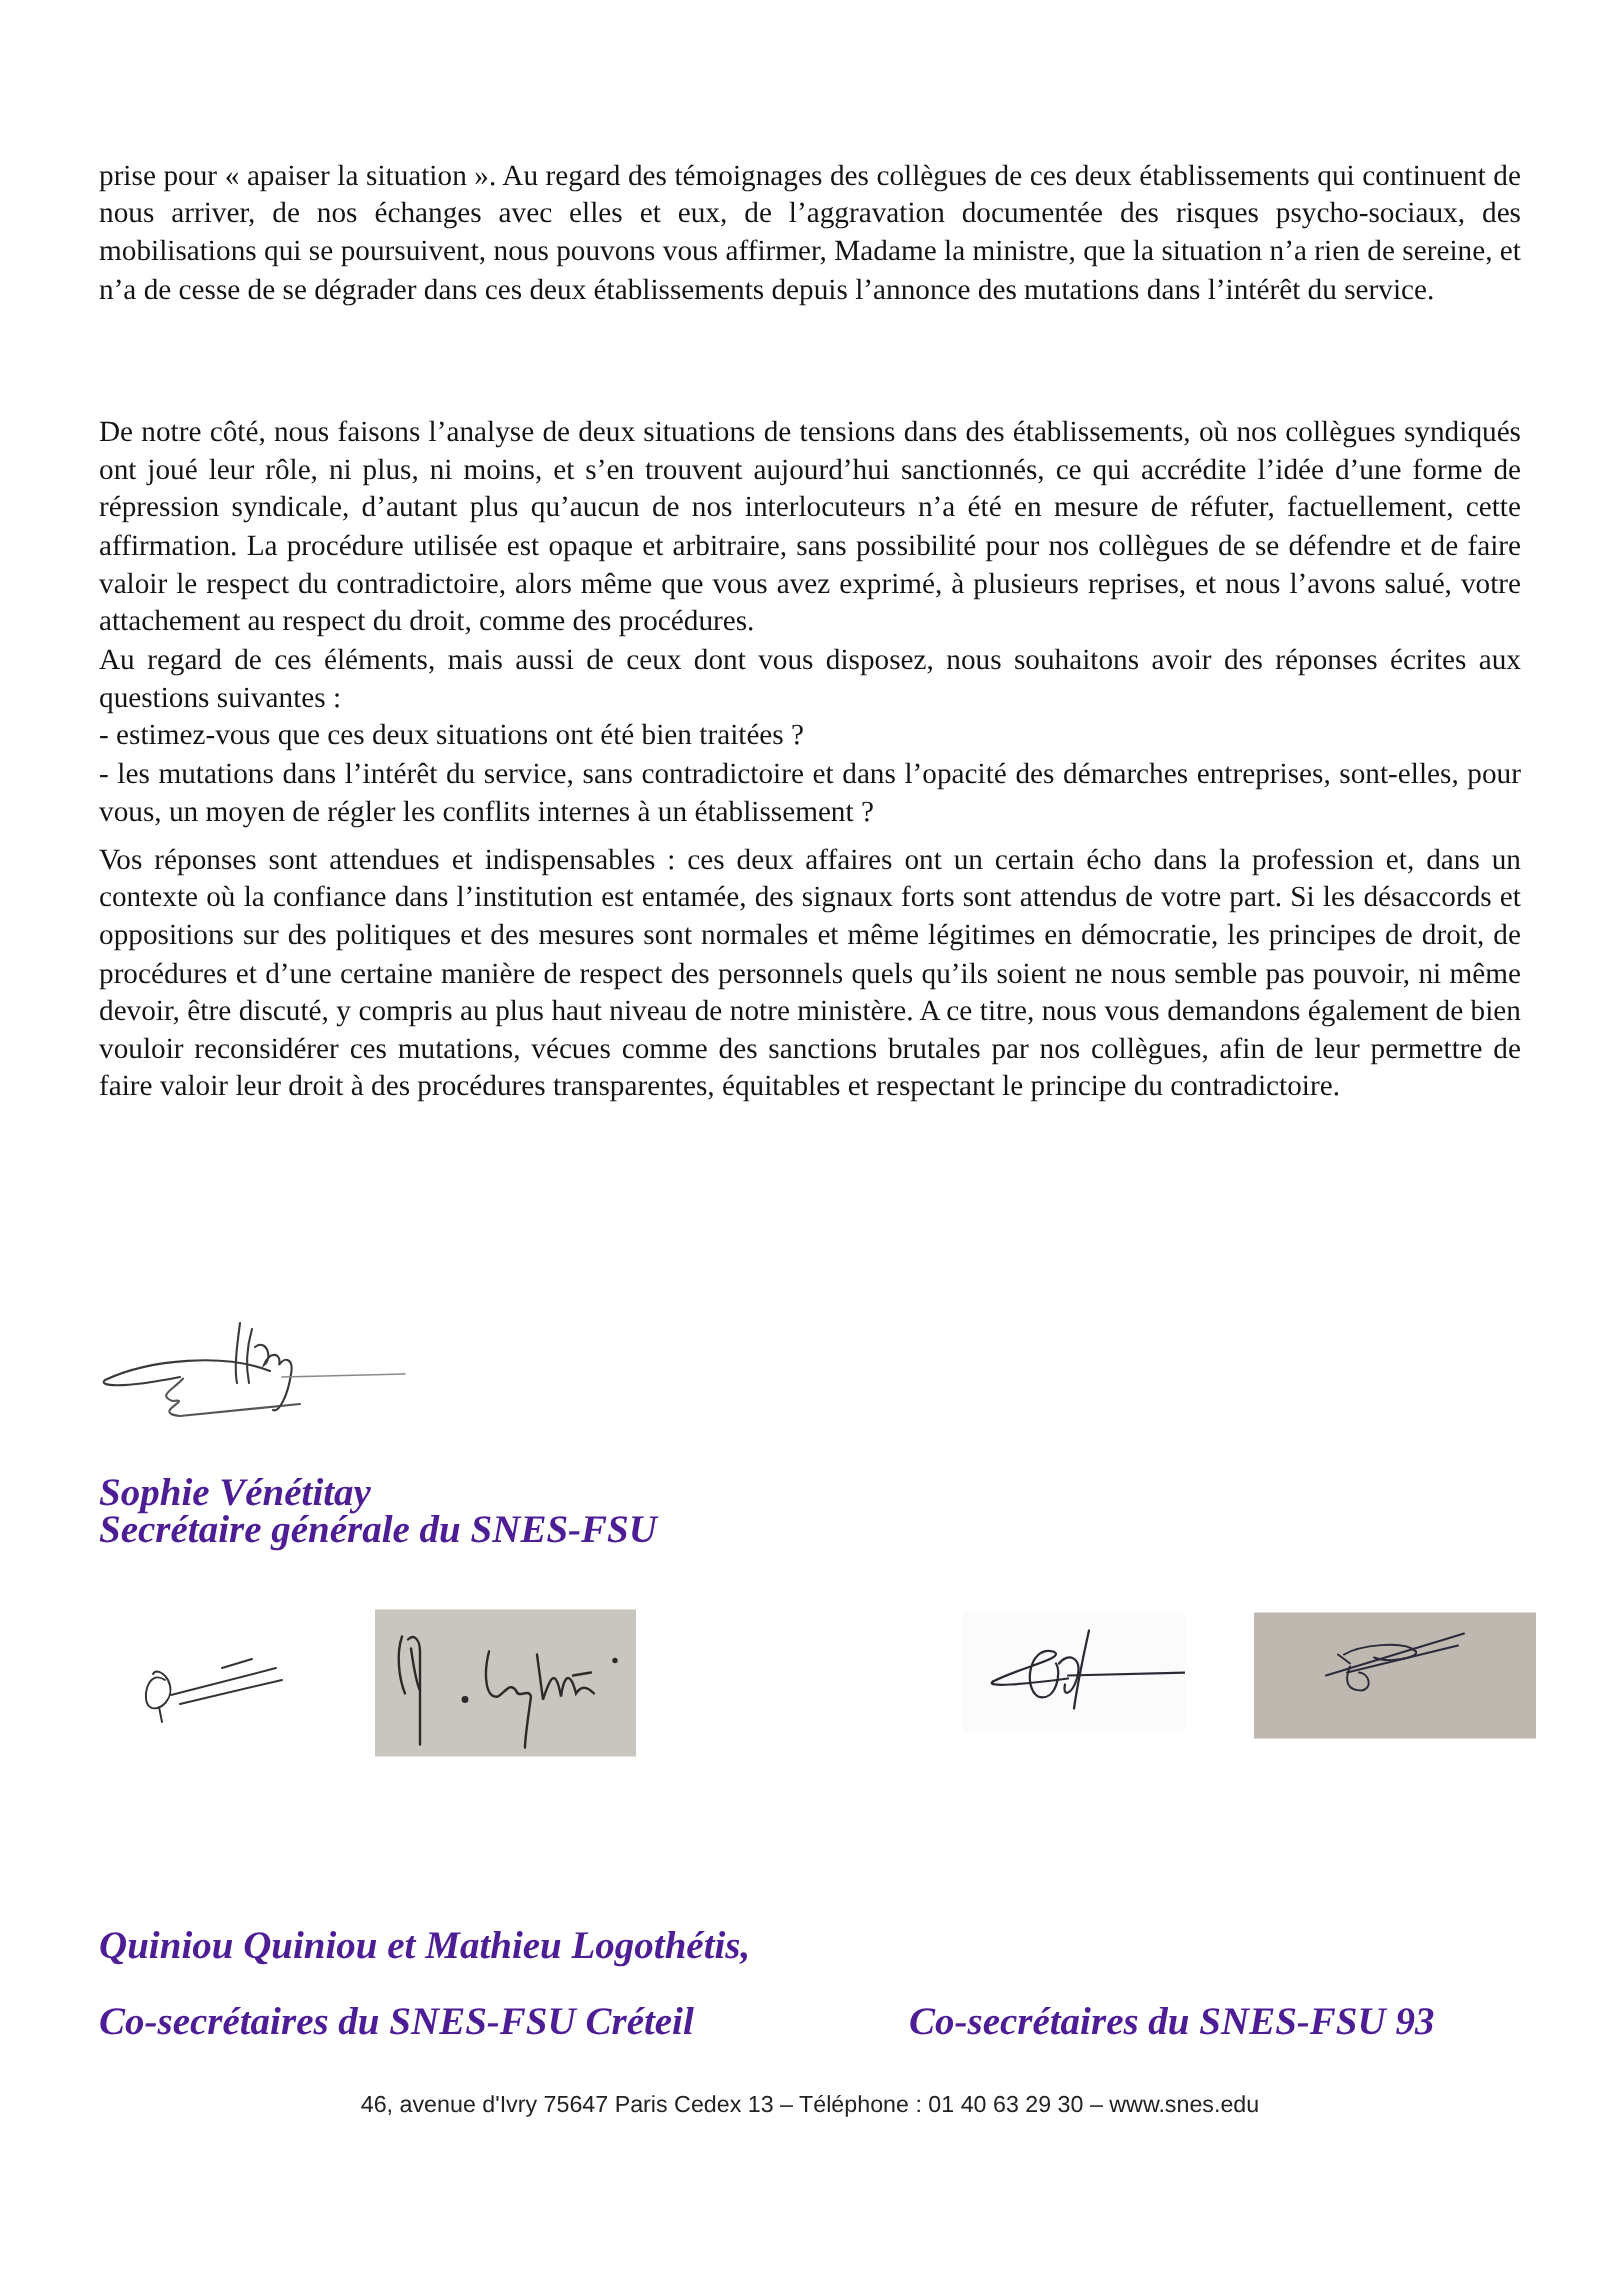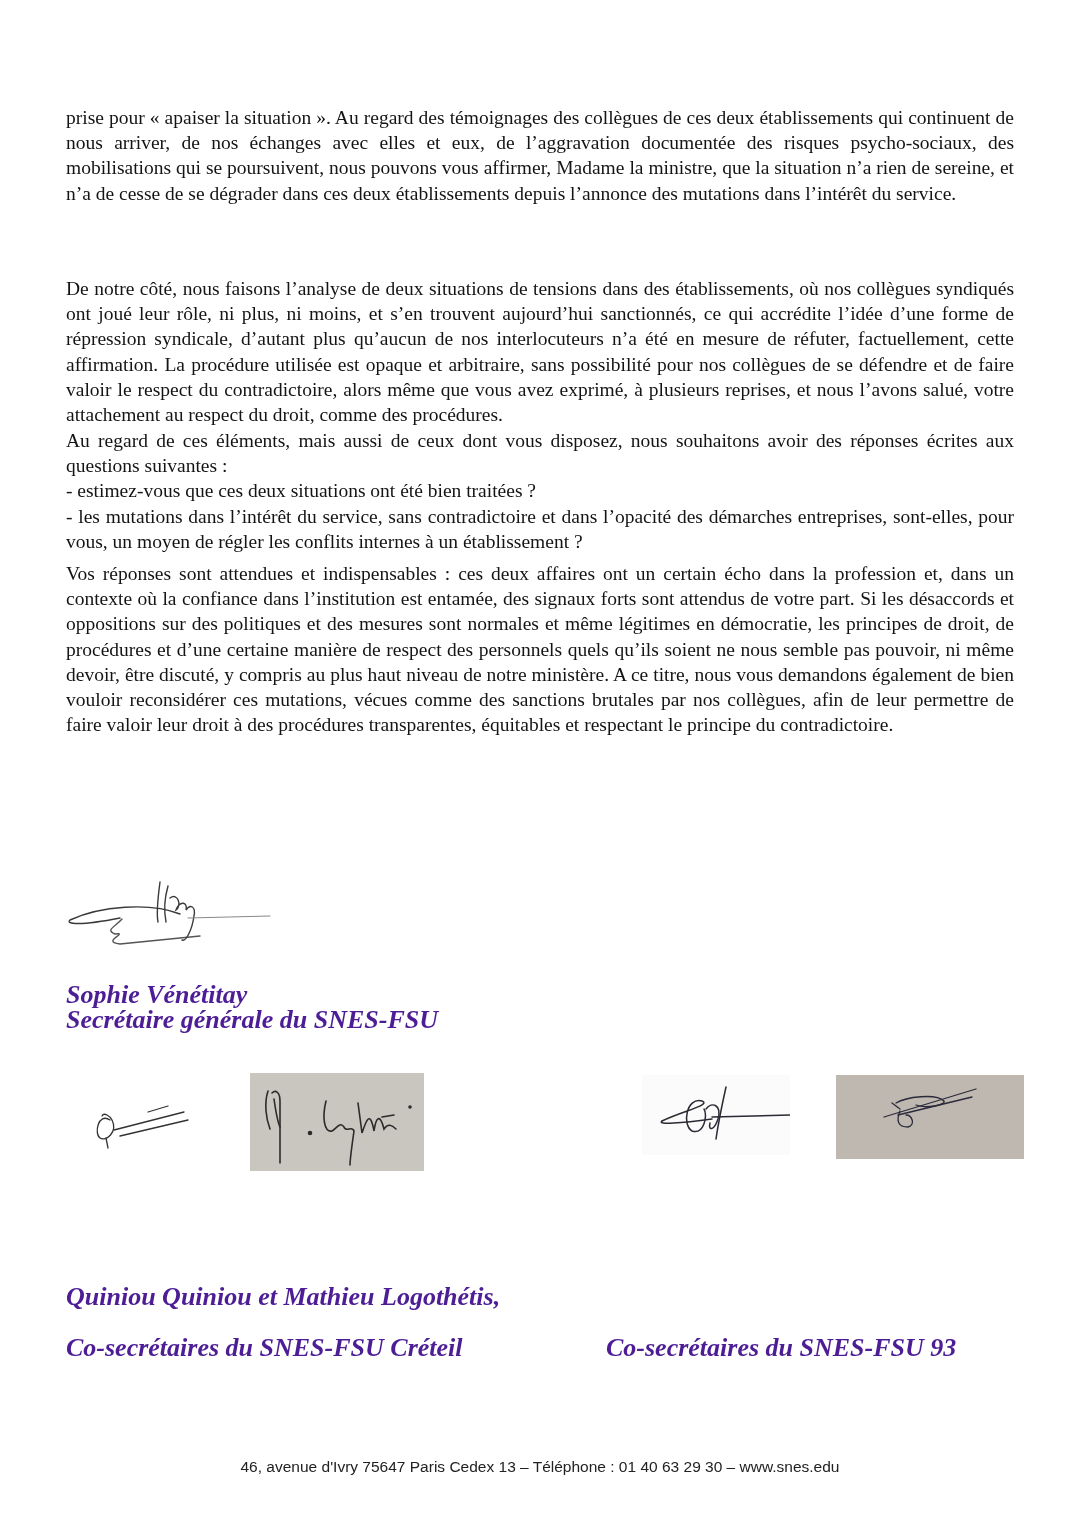--- a/index.html
+++ b/index.html
@@ -18,21 +18,21 @@
   .p4 { top: 561px; }
   .p5 { top: 804px; }
   .sig-name {
     position: absolute; font-family: "Liberation Serif", serif; font-weight: bold; font-style: italic;
     font-size: 26px; line-height: 25px; color: #4c1d95; white-space: nowrap;
   }
   .sig-img { position: absolute; }
   .photo-card { position: absolute; background: #c9c5bf; }
   .photo-card.b { background: #bfb8b1; }
   .footer {
-    position: absolute; left: 0; width: 1080px; top: 1458px; text-align: center;
+    position: absolute; left: 0; width: 1080px; top: 1395px; text-align: center;
     font-family: "Liberation Sans", sans-serif; font-size: 15.5px; color: #222;
   }
 </style>
 </head>
 <body>
 
 <div class="page">
 
   <div class="body-text p1">
     <p class="last-line">prise pour « apaiser la situation ». Au regard des témoignages des collègues de ces deux établissements qui continuent de nous arriver, de nos échanges avec elles et eux, de l’aggravation documentée des risques psycho-sociaux, des mobilisations qui se poursuivent, nous pouvons vous affirmer, Madame la ministre, que la situation n’a rien de sereine, et n’a de cesse de se dégrader dans ces deux établissements depuis l’annonce des mutations dans l’intérêt du service.</p>

